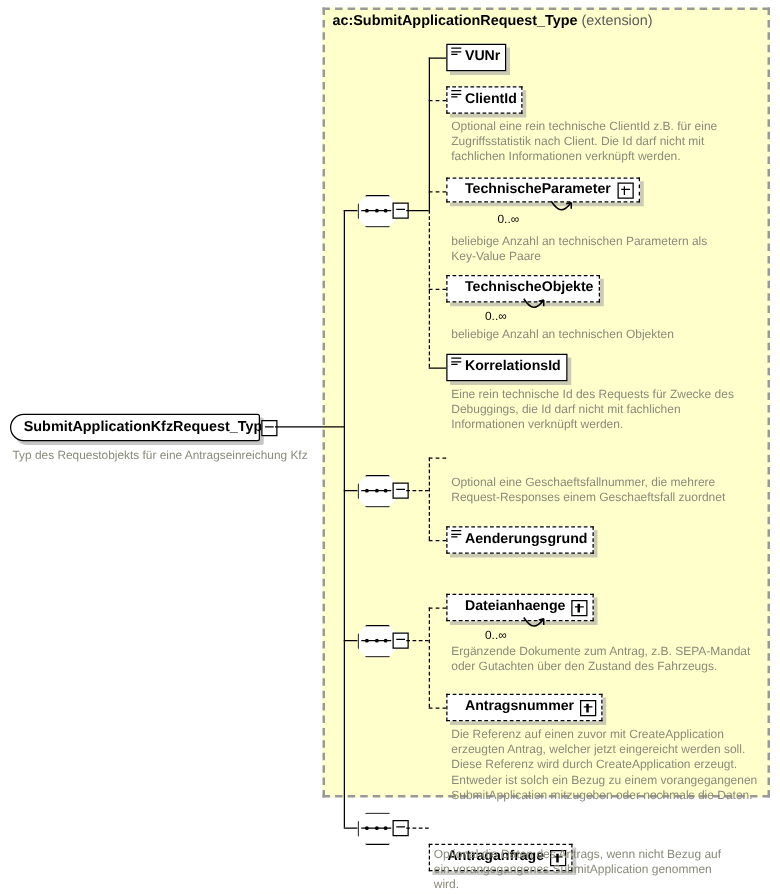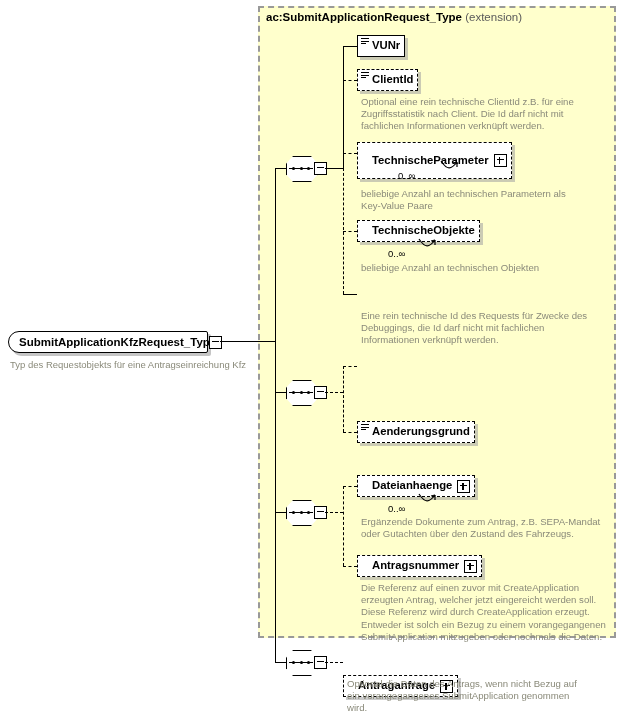--- a/index.html
+++ b/index.html
@@ -191,21 +191,21 @@
         <i></i>
         <i></i>
       </span>
     <span class="ename">ClientId</span>
   </div>
   <div class="note" style="left:361px;top:96px;width:230px;">Optional eine rein technische ClientId z.B. für eine
 Zugriffsstatistik nach Client. Die Id darf nicht mit
 fachlichen Informationen verknüpft werden.</div>
 
   <div class="h dash" style="left:343px;top:153px;width:14px;"></div>
-  <div class="el opt" style="left:357px;top:142px;height:37px;">
+  <div class="el opt" style="left:357px;top:142px;height:20px;">
     <span class="ename">TechnischeParameter</span>
     <span class="plus"></span>
   </div>
   <svg class="curl" style="left:440px;top:160px;" width="20" height="12">
     <path d="M1,1 C7,10 11,10 17,2" fill="none" stroke="#000" stroke-width="1.2"></path>
     <path d="M17,2 L13,3 M17,2 L17,7" fill="none" stroke="#000" stroke-width="1.2"></path>
   </svg>
   <div class="card" style="left:398px;top:170px;">0..∞</div>
   <div class="note" style="left:361px;top:188px;width:235px;">beliebige Anzahl an technischen Parametern als
 Key-Value Paare</div>
@@ -215,39 +215,49 @@
     <span class="ename">TechnischeObjekte</span>
   </div>
   <svg class="curl" style="left:418px;top:238px;" width="20" height="12">
     <path d="M1,1 C7,10 11,10 17,2" fill="none" stroke="#000" stroke-width="1.2"></path>
     <path d="M17,2 L13,3 M17,2 L17,7" fill="none" stroke="#000" stroke-width="1.2"></path>
   </svg>
   <div class="card" style="left:388px;top:248px;">0..∞</div>
   <div class="note" style="left:361px;top:262px;width:235px;">beliebige Anzahl an technischen Objekten</div>
 
   <div class="h" style="left:343px;top:294px;width:14px;"></div>
+  <div class="el req" style="left:357px;top:283px;height:22px;">
+    <span class="lines-ico">
+        <i></i>
+        <i></i>
+        <i></i>
+      </span>
+    <span class="ename">KorrelationsId</span>
+  </div>
   <div class="note" style="left:361px;top:310px;width:245px;">Eine rein technische Id des Requests für Zwecke des
 Debuggings, die Id darf nicht mit fachlichen
 Informationen verknüpft werden.</div>
 
   <div class="h" style="left:275px;top:392px;width:11px;"></div>
   <div class="seq" style="left:286px;top:380px;">
     <div class="oct"></div>
     <div class="bar"></div>
     <div class="dots">
         <b></b>
         <b></b>
         <b></b>
       </div>
     <div class="mini"></div>
   </div>
   <div class="h dash" style="left:325px;top:392px;width:18px;"></div>
   <div class="v dash" style="left:343px;top:366px;height:66px;"></div>
 
   <div class="h dash" style="left:343px;top:366px;width:14px;"></div>
+  <div class="note" style="left:361px;top:381px;width:245px;">Optional eine Geschaeftsfallnummer, die mehrere
+Request-Responses einem Geschaeftsfall zuordnet</div>
 
   <div class="h dash" style="left:343px;top:432px;width:14px;"></div>
   <div class="el opt" style="left:357px;top:421px;height:22px;">
     <span class="lines-ico">
         <i></i>
         <i></i>
         <i></i>
       </span>
     <span class="ename">Aenderungsgrund</span>
   </div>

